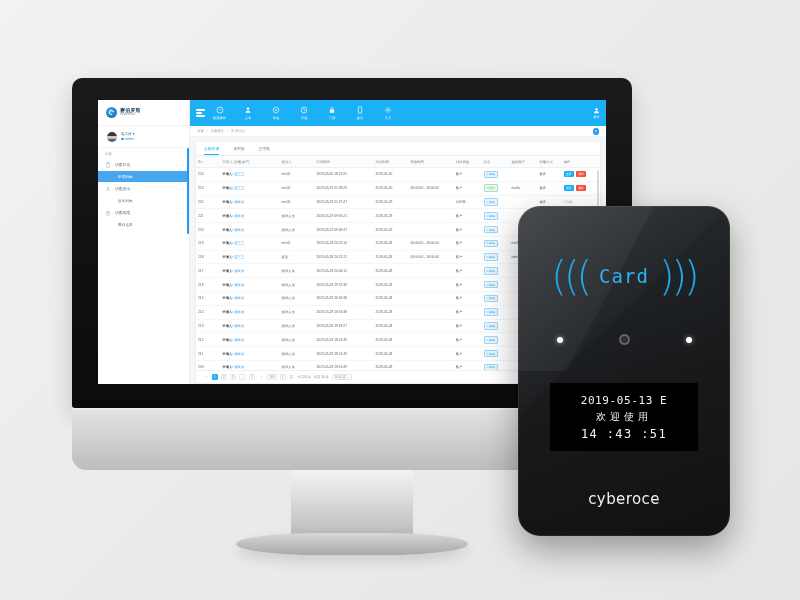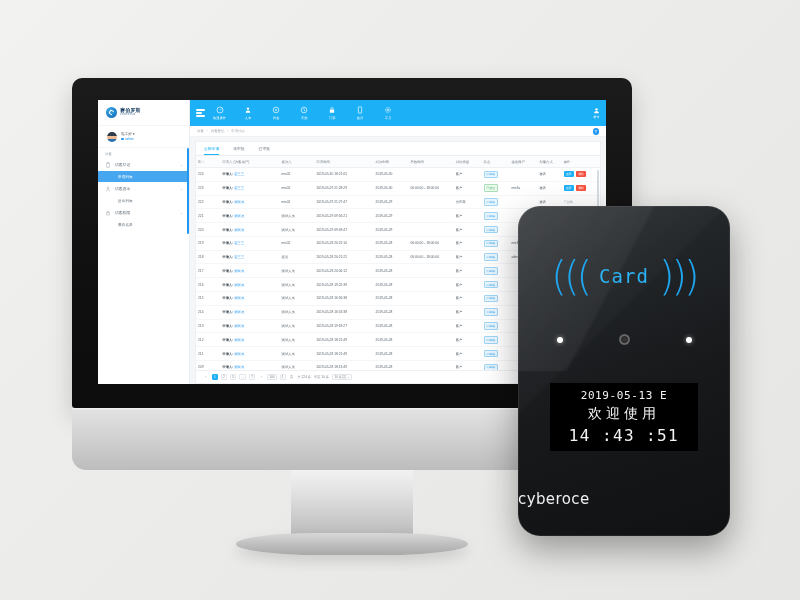--- a/index.html
+++ b/index.html
@@ -186,24 +186,24 @@
   .sensor{ width:11px;height:11px;border-radius:50%;
            background: radial-gradient(circle at 50% 50%, #3a3a3a 0%, #2a2a2a 38%, #6d6d6d 55%, #2b2b2b 75%, #1a1a1a 100%);
            box-shadow: inset 0 0 2px rgba(255,255,255,.3);}
   .lcd{
     position:absolute; left:32px; right:32px; top:177px; height:68px;
     background:#000; display:flex; flex-direction:column;
     align-items:center; justify-content:center; gap:3px;
     font-family:"DejaVu Sans Mono", monospace; color:#f4f4f4;
   }
   .lcd .l1{ font-size:11px; letter-spacing:.6px;}
-  .lcd .l2{ font-size:14px; letter-spacing:4px; font-family:Liberation Sans, sans-serif;}
-  .lcd .l3{ font-size:16px; letter-spacing:1.4px;}
+  .lcd .l2{ font-size:10px; letter-spacing:4px; font-family:Liberation Sans, sans-serif;}
+  .lcd .l3{ font-size:12px; letter-spacing:1.4px;}
   .brandline{
-    position:absolute; left:0; right:0; bottom:28px; 
+    position:absolute; left:0; right:0; bottom:28px; text-align:center;
     color:#f0f0f0; font-size:15px; letter-spacing:.4px;
     font-family:"DejaVu Sans", sans-serif;
   }
 </style>
 </head>
 <body>
 
 <div id="monitor">
   <div class="mon-bezel"></div>
 

